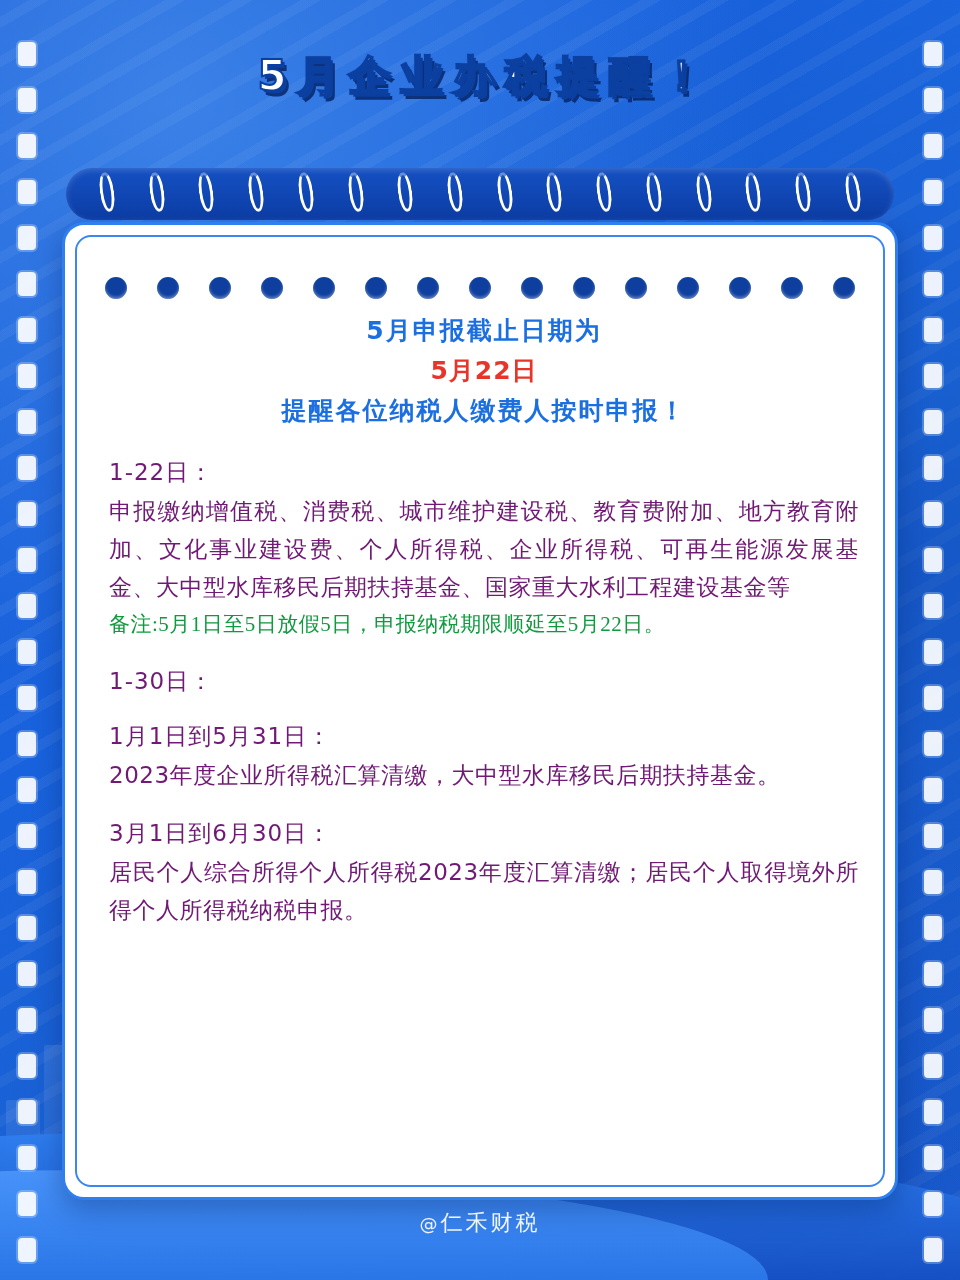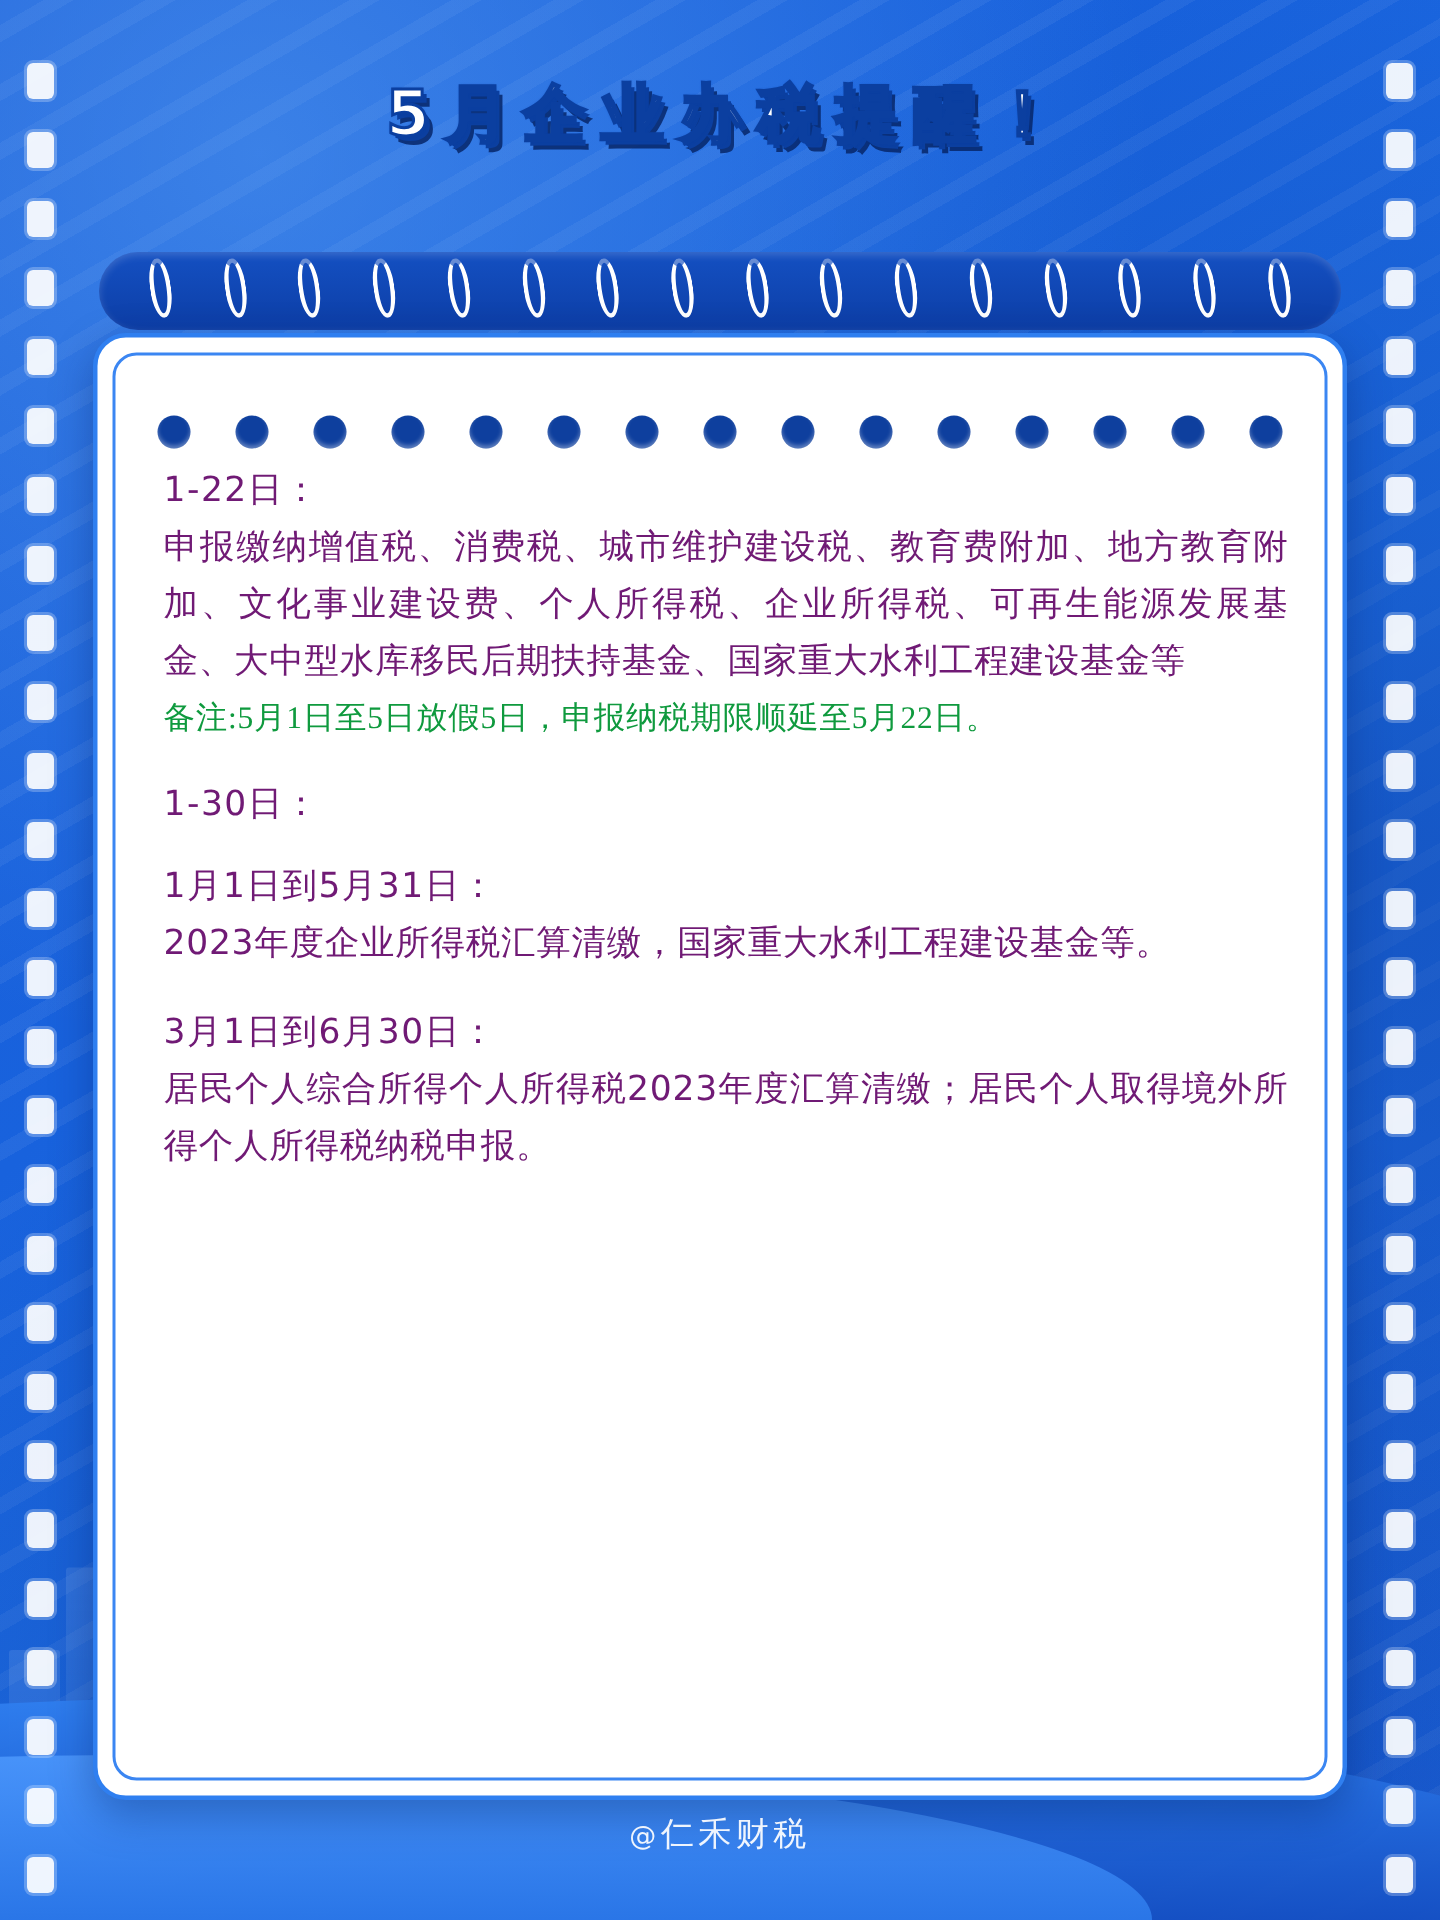--- a/index.html
+++ b/index.html
@@ -313,34 +313,39 @@
       <i></i>
       <i></i>
       <i></i>
       <i></i>
       <i></i>
       <i></i>
   </div>
 
   <div class="content">
 
+    <div class="headline">
+      <span>5月申报截止日期为</span>
+      <span class="date-red">5月22日</span>
+      <span>提醒各位纳税人缴费人按时申报！</span>
+    </div>
 
     <div class="section">
       <div class="sec-title">1-22日：</div>
       <div class="sec-body">申报缴纳增值税、消费税、城市维护建设税、教育费附加、地方教育附加、文化事业建设费、个人所得税、企业所得税、可再生能源发展基金、大中型水库移民后期扶持基金、国家重大水利工程建设基金等</div>
       <div class="note">备注:5月1日至5日放假5日，申报纳税期限顺延至5月22日。</div>
     </div>
 
     <div class="section">
       <div class="sec-title">1-30日：</div>
     </div>
 
     <div class="section">
       <div class="sec-title">1月1日到5月31日：</div>
-      <div class="sec-body">2023年度企业所得税汇算清缴，国家重大水利工程建设基金等。</div>
+      <div class="sec-body">2023年度企业所得税汇算清缴，大中型水库移民后期扶持基金。</div>
     </div>
 
     <div class="section">
       <div class="sec-title">3月1日到6月30日：</div>
       <div class="sec-body">居民个人综合所得个人所得税2023年度汇算清缴；居民个人取得境外所得个人所得税纳税申报。</div>
     </div>
 
   </div>
 </div>
 

